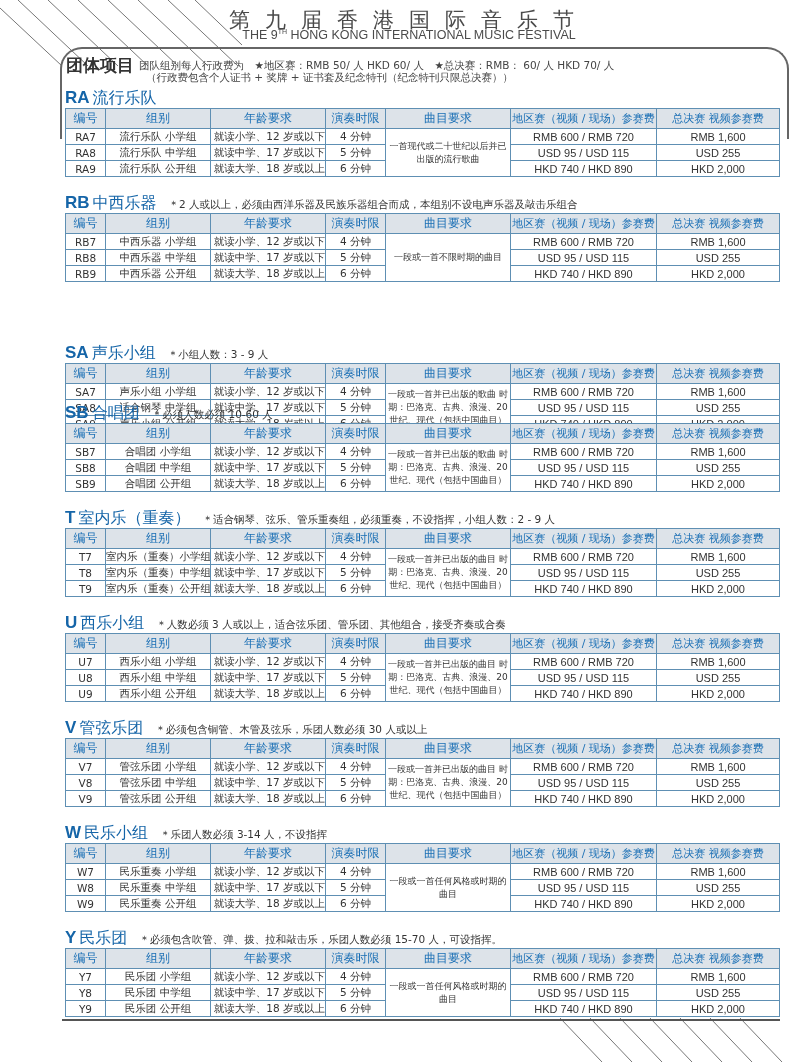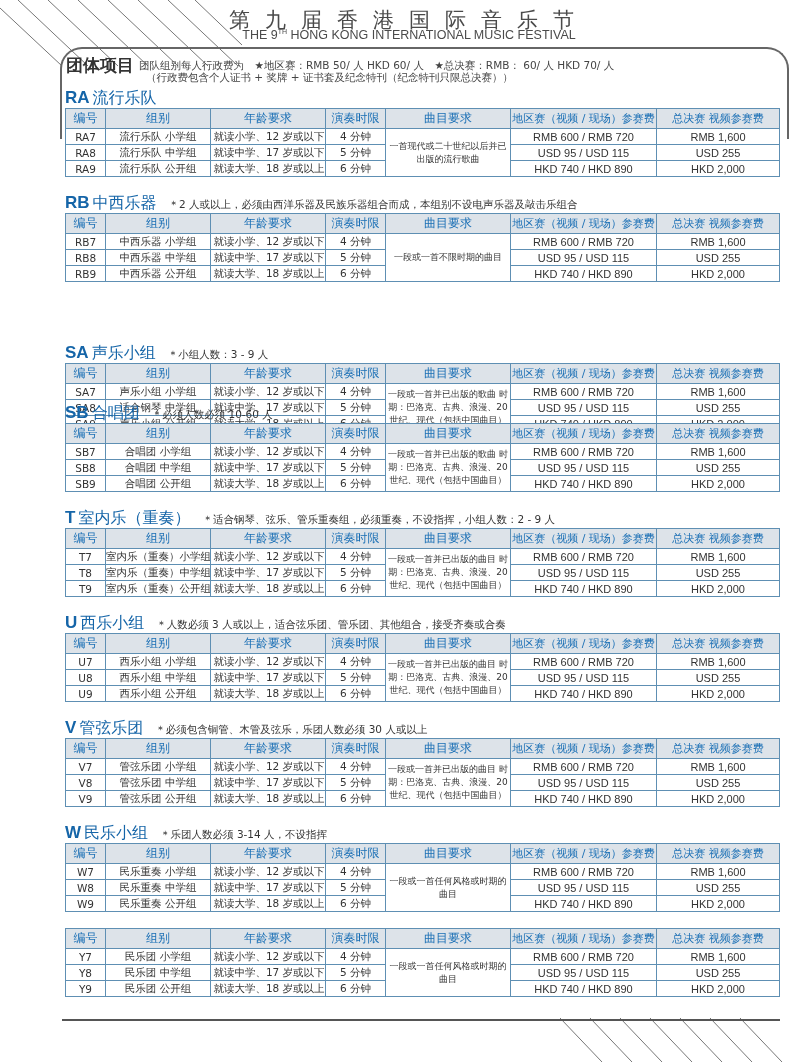--- a/index.html
+++ b/index.html
@@ -19,21 +19,21 @@
   .intro .line2 { position:absolute; left:80px; top:17px; font-size:10.5px; color:#444; white-space:nowrap; }
   .section { position:absolute; left:65px; width:714px; }
   .sec-head { height:20px; white-space:nowrap; }
   .sec-code { font-family:"Liberation Sans",sans-serif; font-weight:bold; font-size:17px; color:#1565a8; }
   .sec-name { font-size:16px; color:#1565a8; margin-left:3px; }
   .sec-note { font-size:10.5px; color:#333; margin-left:12px;text-align:right; }
   table { border-collapse:collapse; width:714px; table-layout:fixed; }
   th { background:#dde3e9; color:#1a6fb5; font-weight:normal; font-size:12px; height:19px;
        border:1px solid #5e8fb3; padding:0; text-align:center; }
   td { font-size:10.5px; color:#333; height:15px; border:1px solid #5e8fb3; padding:0; text-align:center; white-space:nowrap; overflow:hidden; }
-  td.age { text-align:center; padding-left:2px; }
+  td.age { text-align:right; padding-left:2px; }
   td.rep { font-size:9px; line-height:13px; white-space:normal; color:#333; }
   td.fee, td.final { font-family:"Liberation Sans",sans-serif; font-size:11px; }
   th.fee-h, th.final-h { font-size:11px; }
   .bottom-line { position:absolute; left:62px; top:1019px; width:400px; height:0; border-top:2px solid #555; }
 </style>
 </head>
 <body>
 
 <svg class="hatch" style="left:0;top:0" width="260" height="70">
   <g stroke="#777" stroke-width="1">
@@ -466,20 +466,21 @@
             <td>民乐重奏 公开组</td>
             <td class="age">就读大学、18 岁或以上</td>
             <td>6 分钟</td>
             <td class="fee">HKD 740 / HKD 890</td>
             <td class="final">HKD 2,000</td>
           </tr>
         </tbody>
       </table>
     </div>
     <div class="section" style="top: 928px;">
+      <div class="sec-head"><span class="sec-code">Y</span><span class="sec-name">民乐团</span><span class="sec-note">＊必须包含吹管、弹、拨、拉和敲击乐，乐团人数必须 15-70 人，可设指挥。</span></div>
       <table>
         <colgroup>
           <col style="width:40px">
           <col style="width:105px">
           <col style="width:115px">
           <col style="width:60px">
           <col style="width:125px">
           <col style="width:146px">
           <col style="width:123px">
         </colgroup>

